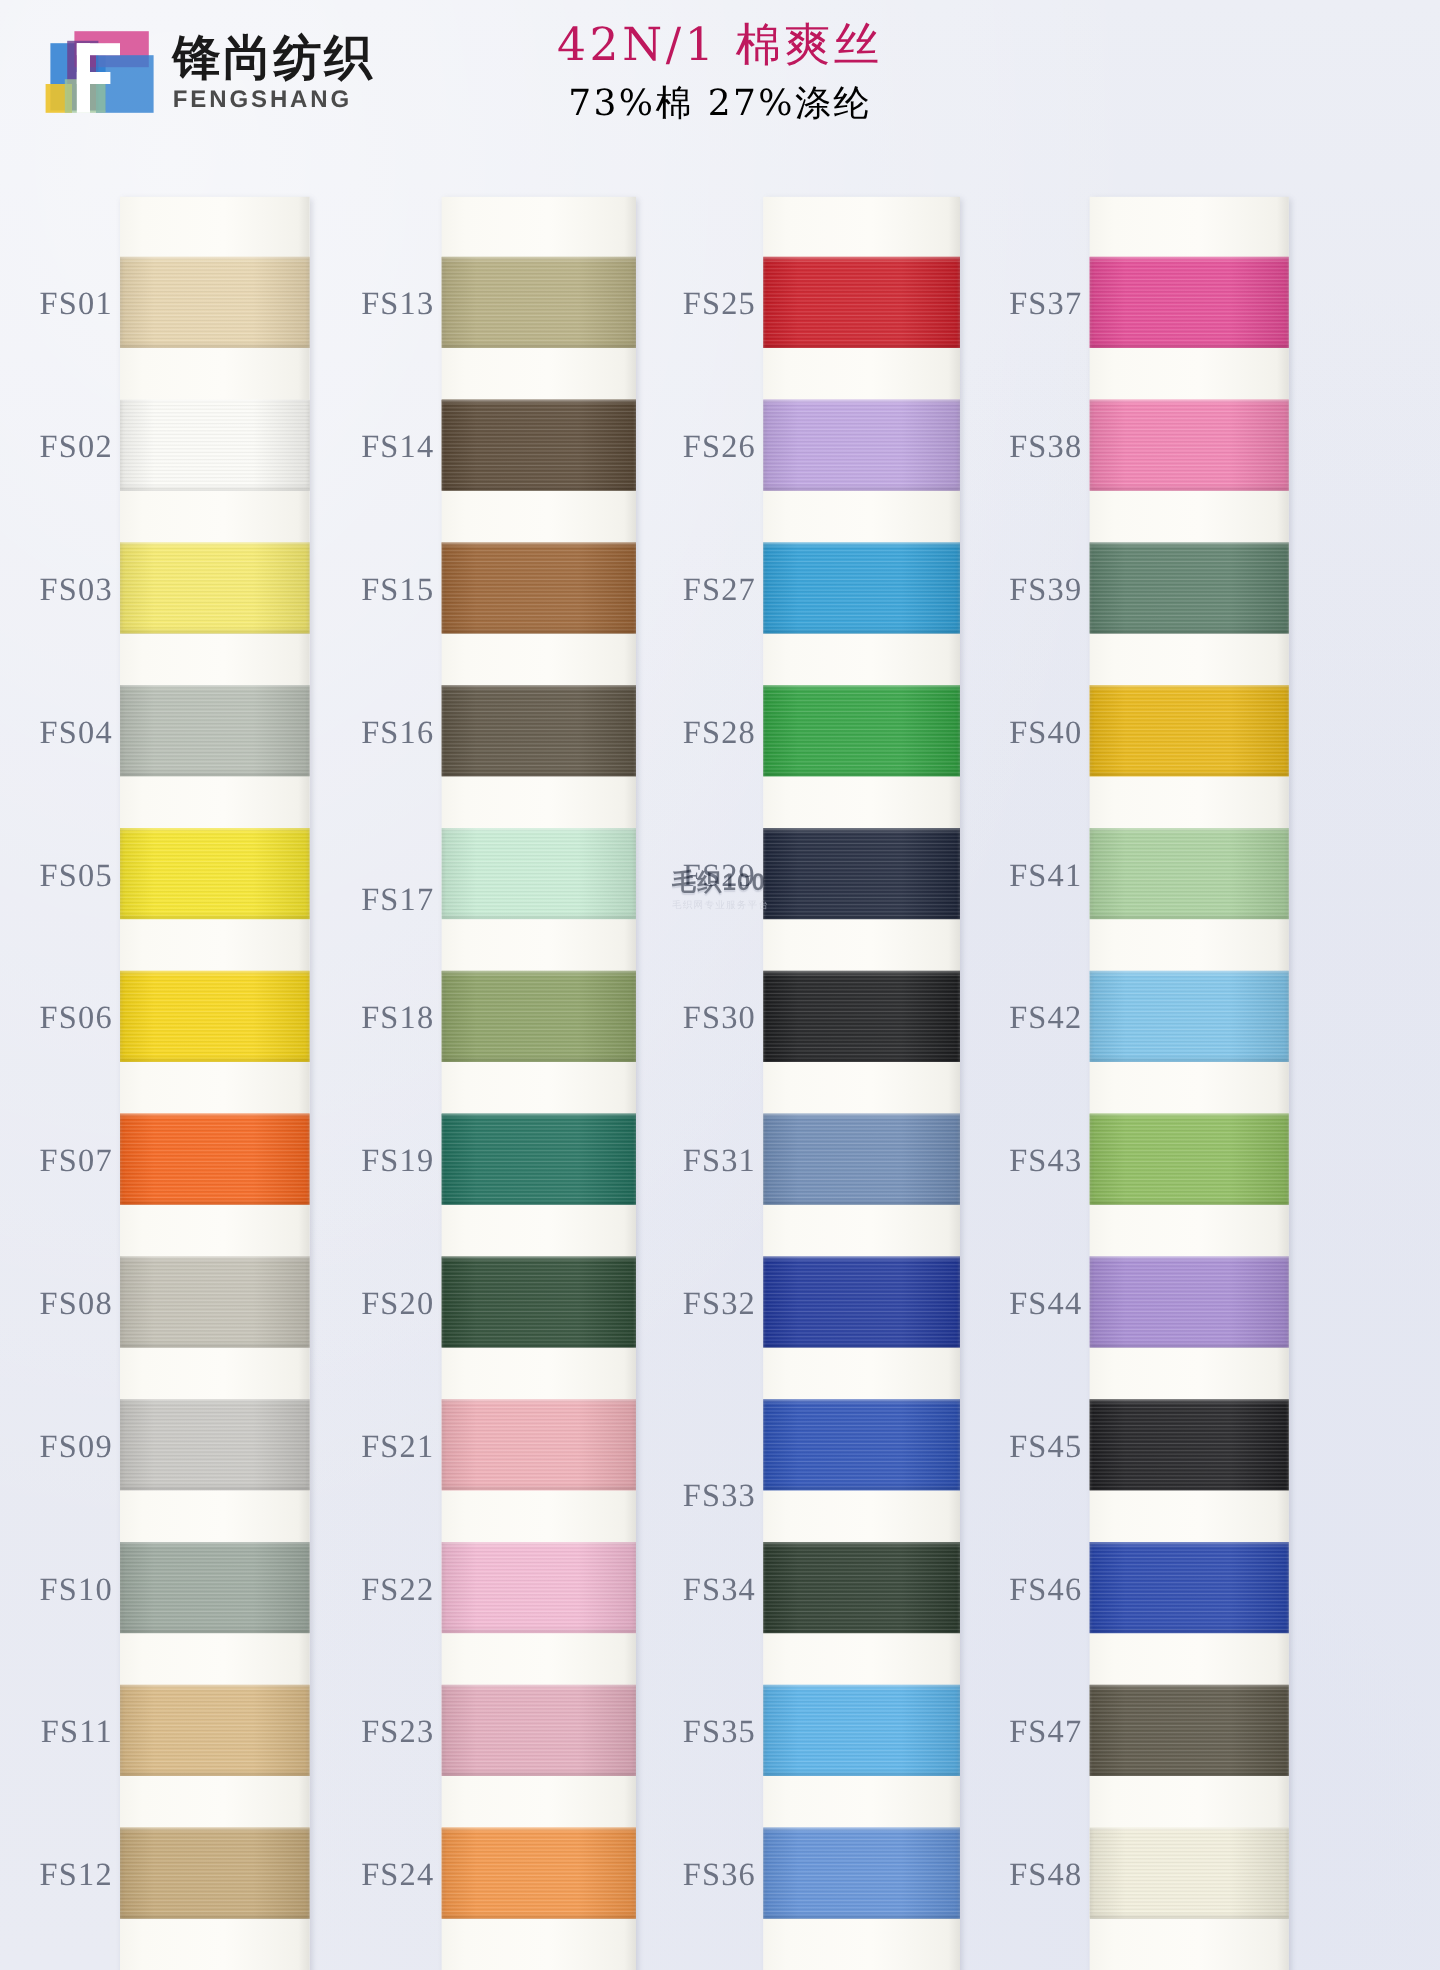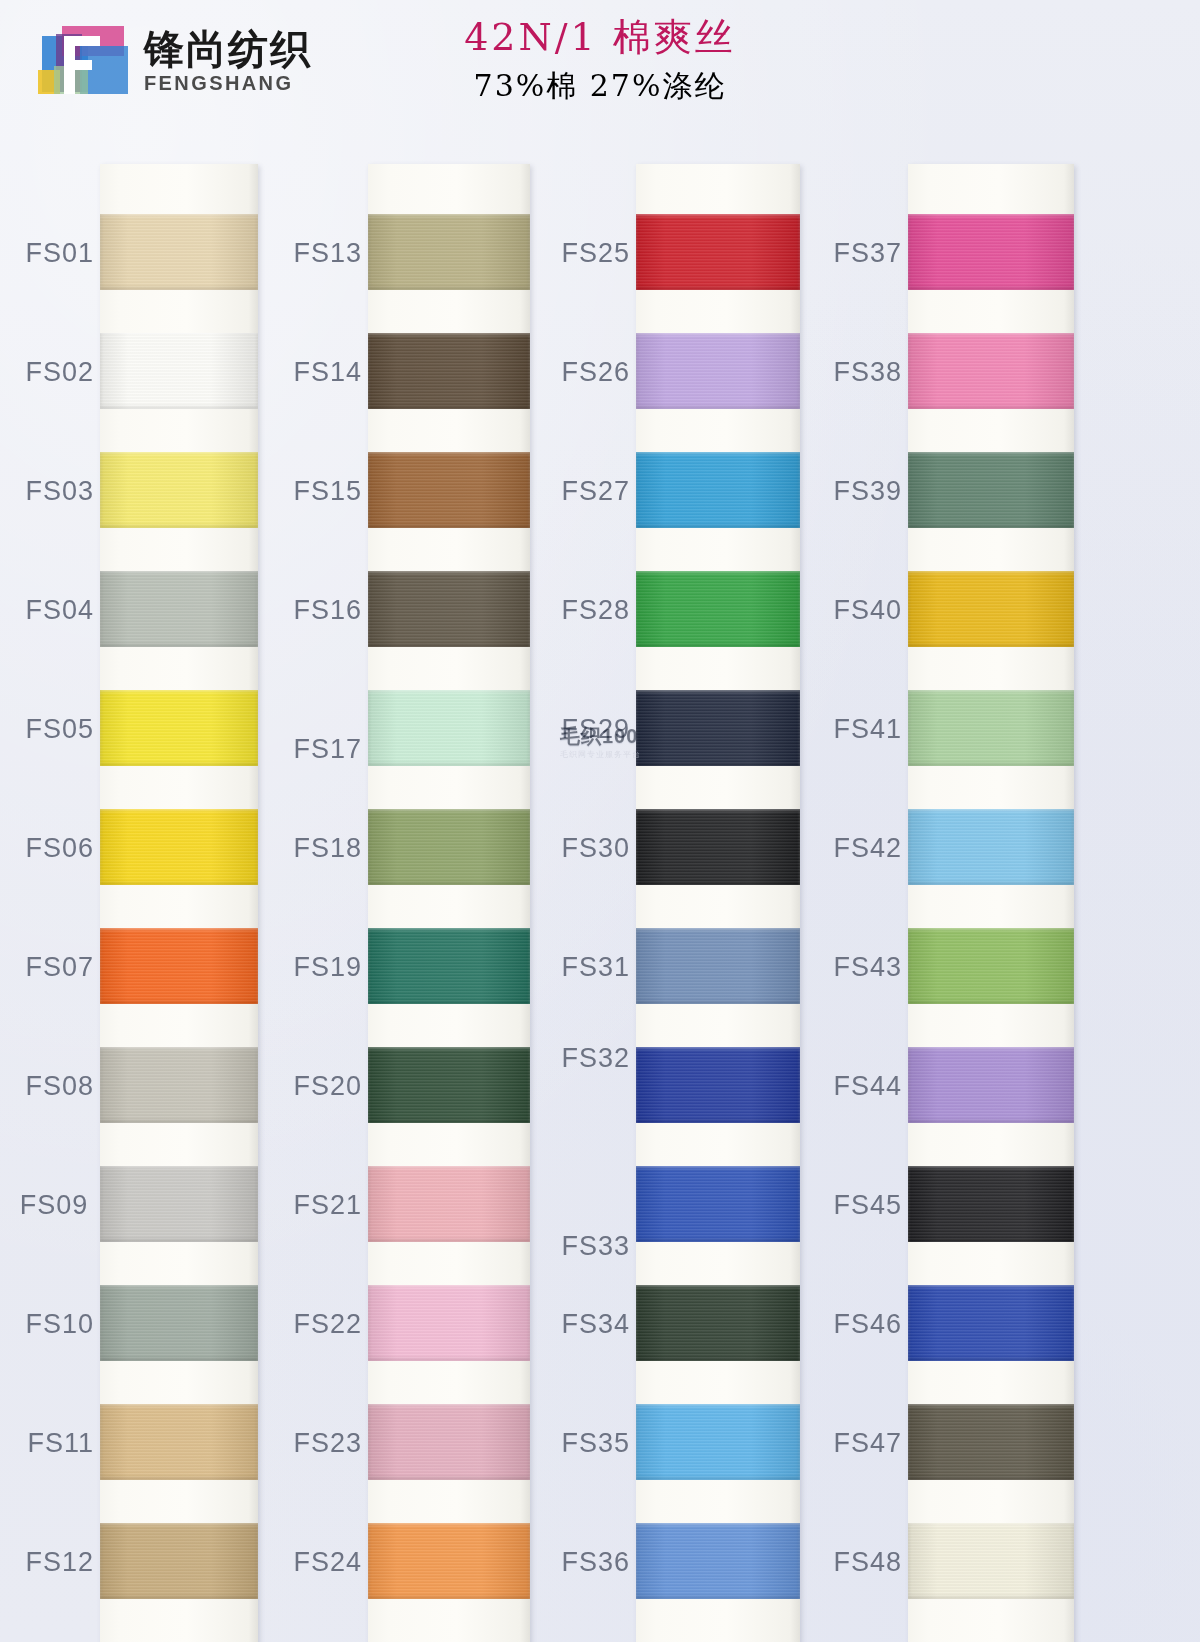--- a/index.html
+++ b/index.html
@@ -61,21 +61,21 @@
   
   #grid{position:absolute;left:0;top:150px;width:1200px;height:1492px;}
   .column{position:absolute;top:0;height:1492px;}
   .card{
     position:absolute;left:0;top:0;width:100%;
     background:linear-gradient(90deg,#f6f5ef 0%,#fbfaf5 12%,#fdfcf8 55%,#f3f2ec 94%,#e3e2dc 100%);
     box-shadow:2px 2px 5px rgba(90,95,120,.20);
   }
   .swatch-label{
     position:absolute;
-    font-family:Liberation Sans, sans-serif;
+    font-family:Liberation Serif, serif;
     font-size:27px;color:#6d7383;
     letter-spacing:1px;
     white-space:nowrap;
     text-align:right;
   }
   .band{
     position:absolute;
     left:0;width:100%;
     background-image:repeating-linear-gradient(
         0deg,
@@ -154,21 +154,21 @@
       <div class="swatch-label" style="top: 445px; left: -86px; width: 80px;">FS04</div>
       <div class="band" style="top: 540px; height: 76px; background-color: rgb(245, 229, 41);"></div>
       <div class="swatch-label" style="top: 564px; left: -86px; width: 80px;">FS05</div>
       <div class="band" style="top: 659px; height: 76px; background-color: rgb(247, 214, 22);"></div>
       <div class="swatch-label" style="top: 683px; left: -86px; width: 80px;">FS06</div>
       <div class="band" style="top: 778px; height: 76px; background-color: rgb(244, 98, 26);"></div>
       <div class="swatch-label" style="top: 802px; left: -86px; width: 80px;">FS07</div>
       <div class="band" style="top: 897px; height: 76px; background-color: rgb(195, 192, 180);"></div>
       <div class="swatch-label" style="top: 921px; left: -86px; width: 80px;">FS08</div>
       <div class="band" style="top: 1016px; height: 76px; background-color: rgb(199, 198, 194);"></div>
-      <div class="swatch-label" style="top: 1040px; left: -86px; width: 80px; text-align: center;">FS09</div>
+      <div class="swatch-label" style="top: 1040px; left: -86px; width: 80px;">FS09</div>
       <div class="band" style="top: 1135px; height: 76px; background-color: rgb(154, 167, 157);"></div>
       <div class="swatch-label" style="top: 1159px; left: -86px; width: 80px;">FS10</div>
       <div class="band" style="top: 1254px; height: 76px; background-color: rgb(217, 185, 132);"></div>
       <div class="swatch-label" style="top: 1278px; left: -86px; width: 80px;">FS11</div>
       <div class="band" style="top: 1373px; height: 76px; background-color: rgb(196, 168, 119);"></div>
       <div class="swatch-label" style="top: 1397px; left: -86px; width: 80px;">FS12</div>
     </div>
     <div class="column" style="left: 368px; width: 162px;">
       <div class="card" style="top: 14px; height: 1495px;"></div>
       <div class="band" style="top: 64px; height: 76px; background-color: rgb(181, 173, 128);"></div>
@@ -206,21 +206,21 @@
       <div class="swatch-label" style="top: 326px; left: -86px; width: 80px;">FS27</div>
       <div class="band" style="top: 421px; height: 76px; background-color: rgb(46, 160, 63);"></div>
       <div class="swatch-label" style="top: 445px; left: -86px; width: 80px;">FS28</div>
       <div class="band" style="top: 540px; height: 76px; background-color: rgb(28, 36, 57);"></div>
       <div class="swatch-label" style="top: 564px; left: -86px; width: 80px;">FS29</div>
       <div class="band" style="top: 659px; height: 76px; background-color: rgb(27, 28, 30);"></div>
       <div class="swatch-label" style="top: 683px; left: -86px; width: 80px;">FS30</div>
       <div class="band" style="top: 778px; height: 76px; background-color: rgb(109, 138, 180);"></div>
       <div class="swatch-label" style="top: 802px; left: -86px; width: 80px;">FS31</div>
       <div class="band" style="top: 897px; height: 76px; background-color: rgb(31, 54, 155);"></div>
-      <div class="swatch-label" style="top: 893px; left: -86px; width: 80px;">FS32</div>
+      <div class="swatch-label" style="top: 921px; left: -86px; width: 80px;">FS32</div>
       <div class="band" style="top: 1016px; height: 76px; background-color: rgb(42, 79, 181);"></div>
       <div class="swatch-label" style="top: 1040px; left: -86px; width: 80px; margin-top: 41px;">FS33</div>
       <div class="band" style="top: 1135px; height: 76px; background-color: rgb(42, 58, 44);"></div>
       <div class="swatch-label" style="top: 1159px; left: -86px; width: 80px;">FS34</div>
       <div class="band" style="top: 1254px; height: 76px; background-color: rgb(87, 177, 232);"></div>
       <div class="swatch-label" style="top: 1278px; left: -86px; width: 80px;">FS35</div>
       <div class="band" style="top: 1373px; height: 76px; background-color: rgb(95, 143, 214);"></div>
       <div class="swatch-label" style="top: 1397px; left: -86px; width: 80px;">FS36</div>
     </div>
     <div class="column" style="left: 908px; width: 166px;">

